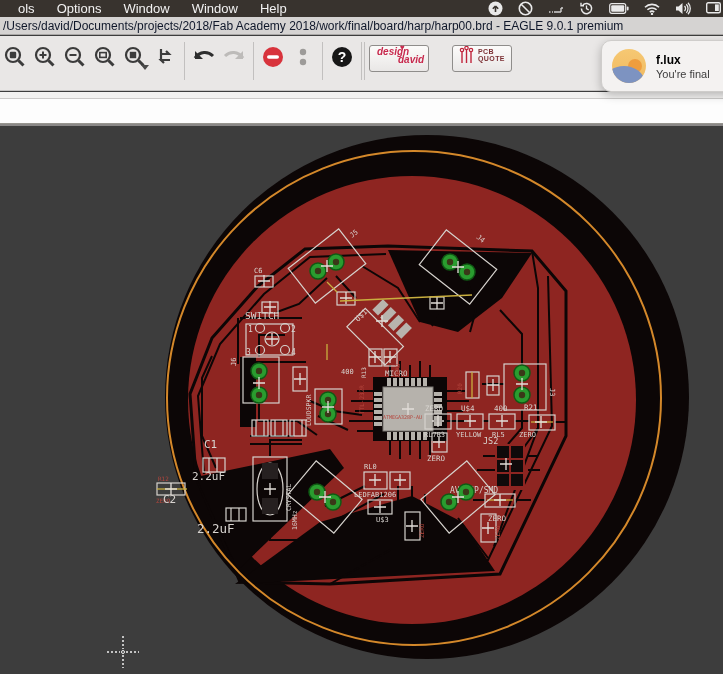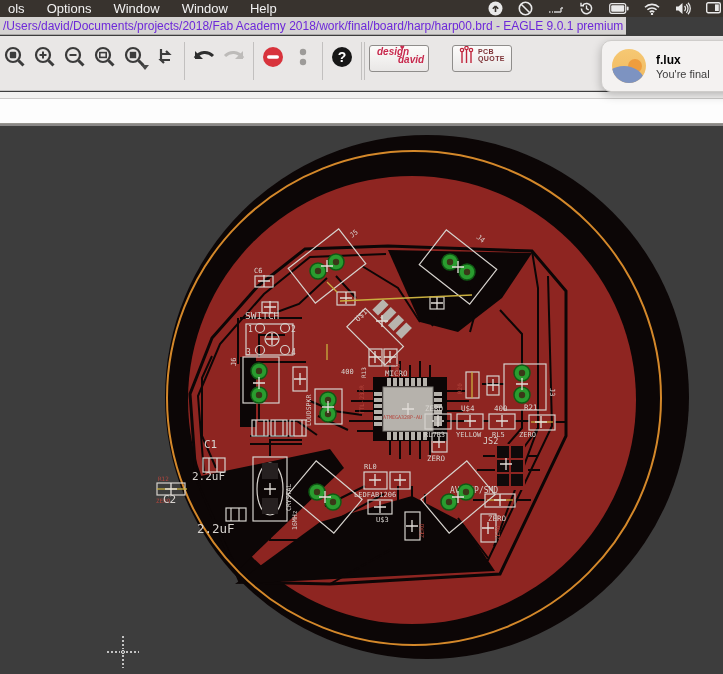--- a/index.html
+++ b/index.html
@@ -3,26 +3,26 @@
 <meta charset="utf-8">
 <style>
   html,body{margin:0;padding:0;background:#222;}
   #app{position:relative;width:723px;height:674px;overflow:hidden;background:#3d3d3d;
        font-family:"Liberation Sans",sans-serif;}
   
   #menubar{position:absolute;top:0;left:0;width:723px;height:17px;background:#38332e;
     display:flex;align-items:center;color:#f2f2f2;font-size:13px;font-weight:500;}
   #menubar .menus{display:flex;gap:0;align-items:center;}
   #menubar .menu-item{padding:0 11px;cursor:default;}
-  #menubar .menu-item:first-child{padding-left:8px;}
+  #menubar .menu-item:first-child{padding-left:18px;}
   #menubar .status{margin-left:auto;display:flex;align-items:center;gap:15px;padding-right:2px;}
   #menubar .status svg{display:block;}
   
-  #titlebar{position:absolute;top:17px;left:0;width:626px;height:18px;background:#d5d3d2;
-    border-bottom:1px solid #a9a7a6;color:#6d28d9;font-size:12px;line-height:18px;
+  #titlebar{position:absolute;top:17px;left:0;width:723px;height:18px;background:#d5d3d2;
+    border-bottom:1px solid #a9a7a6;color:#0f172a;font-size:12px;line-height:18px;
     white-space:nowrap;overflow:hidden;padding-left:3px;box-sizing:border-box;}
   
   #toolbar{position:absolute;top:36px;left:0;width:723px;height:55px;background:#e9e7e6;
     border-bottom:1px solid #c6c4c3;display:flex;align-items:flex-start;padding-top:6px;box-sizing:border-box;}
   .tbtn{width:30px;height:30px;display:flex;align-items:center;justify-content:center;position:relative;cursor:pointer;}
   .tbtn svg{display:block;}
   .tsep{width:1px;height:38px;background:#c2c0bf;margin:0 4px;}
   .tsep.dbl{box-shadow:3px 0 0 #c2c0bf;margin-right:7px;}
   .drop{position:absolute;right:1px;bottom:2px;width:0;height:0;border-left:4px solid transparent;
     border-right:4px solid transparent;border-top:5px solid #4a4a4a;}

